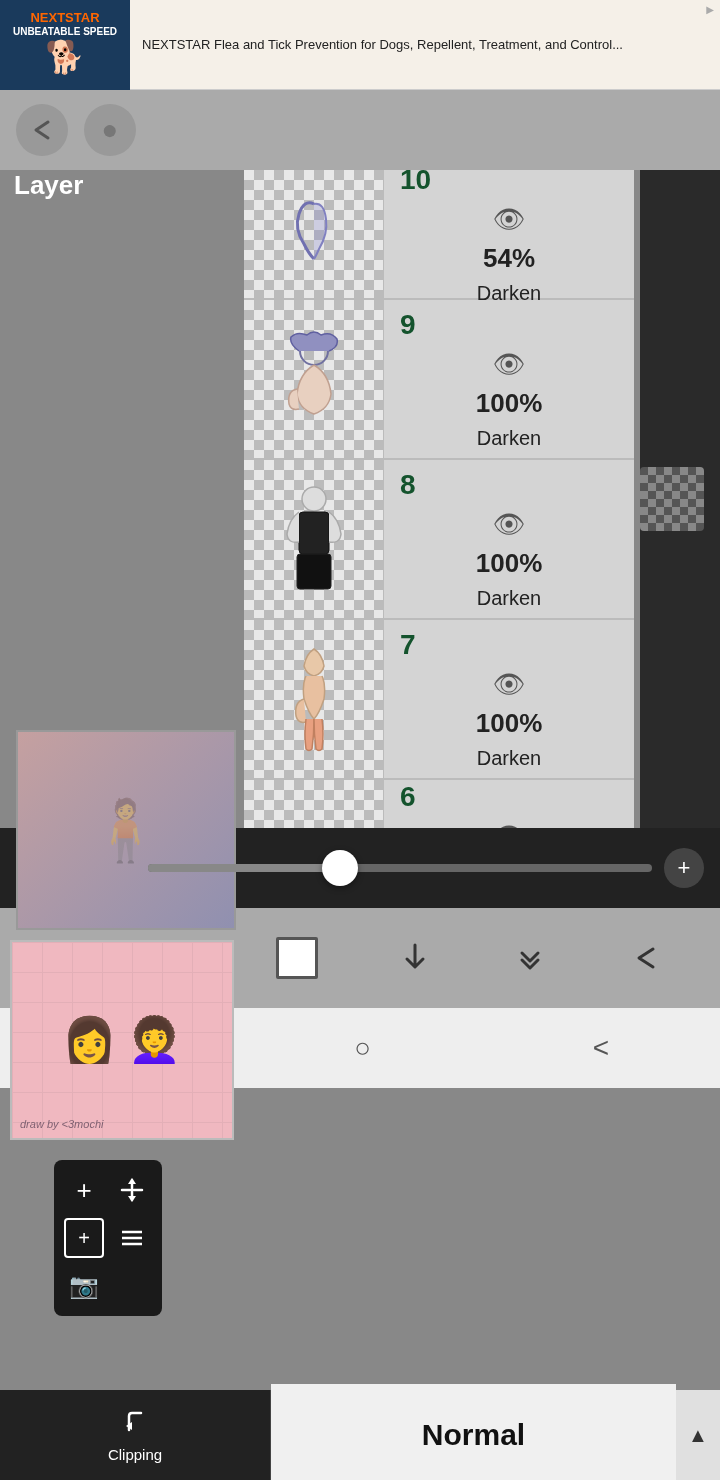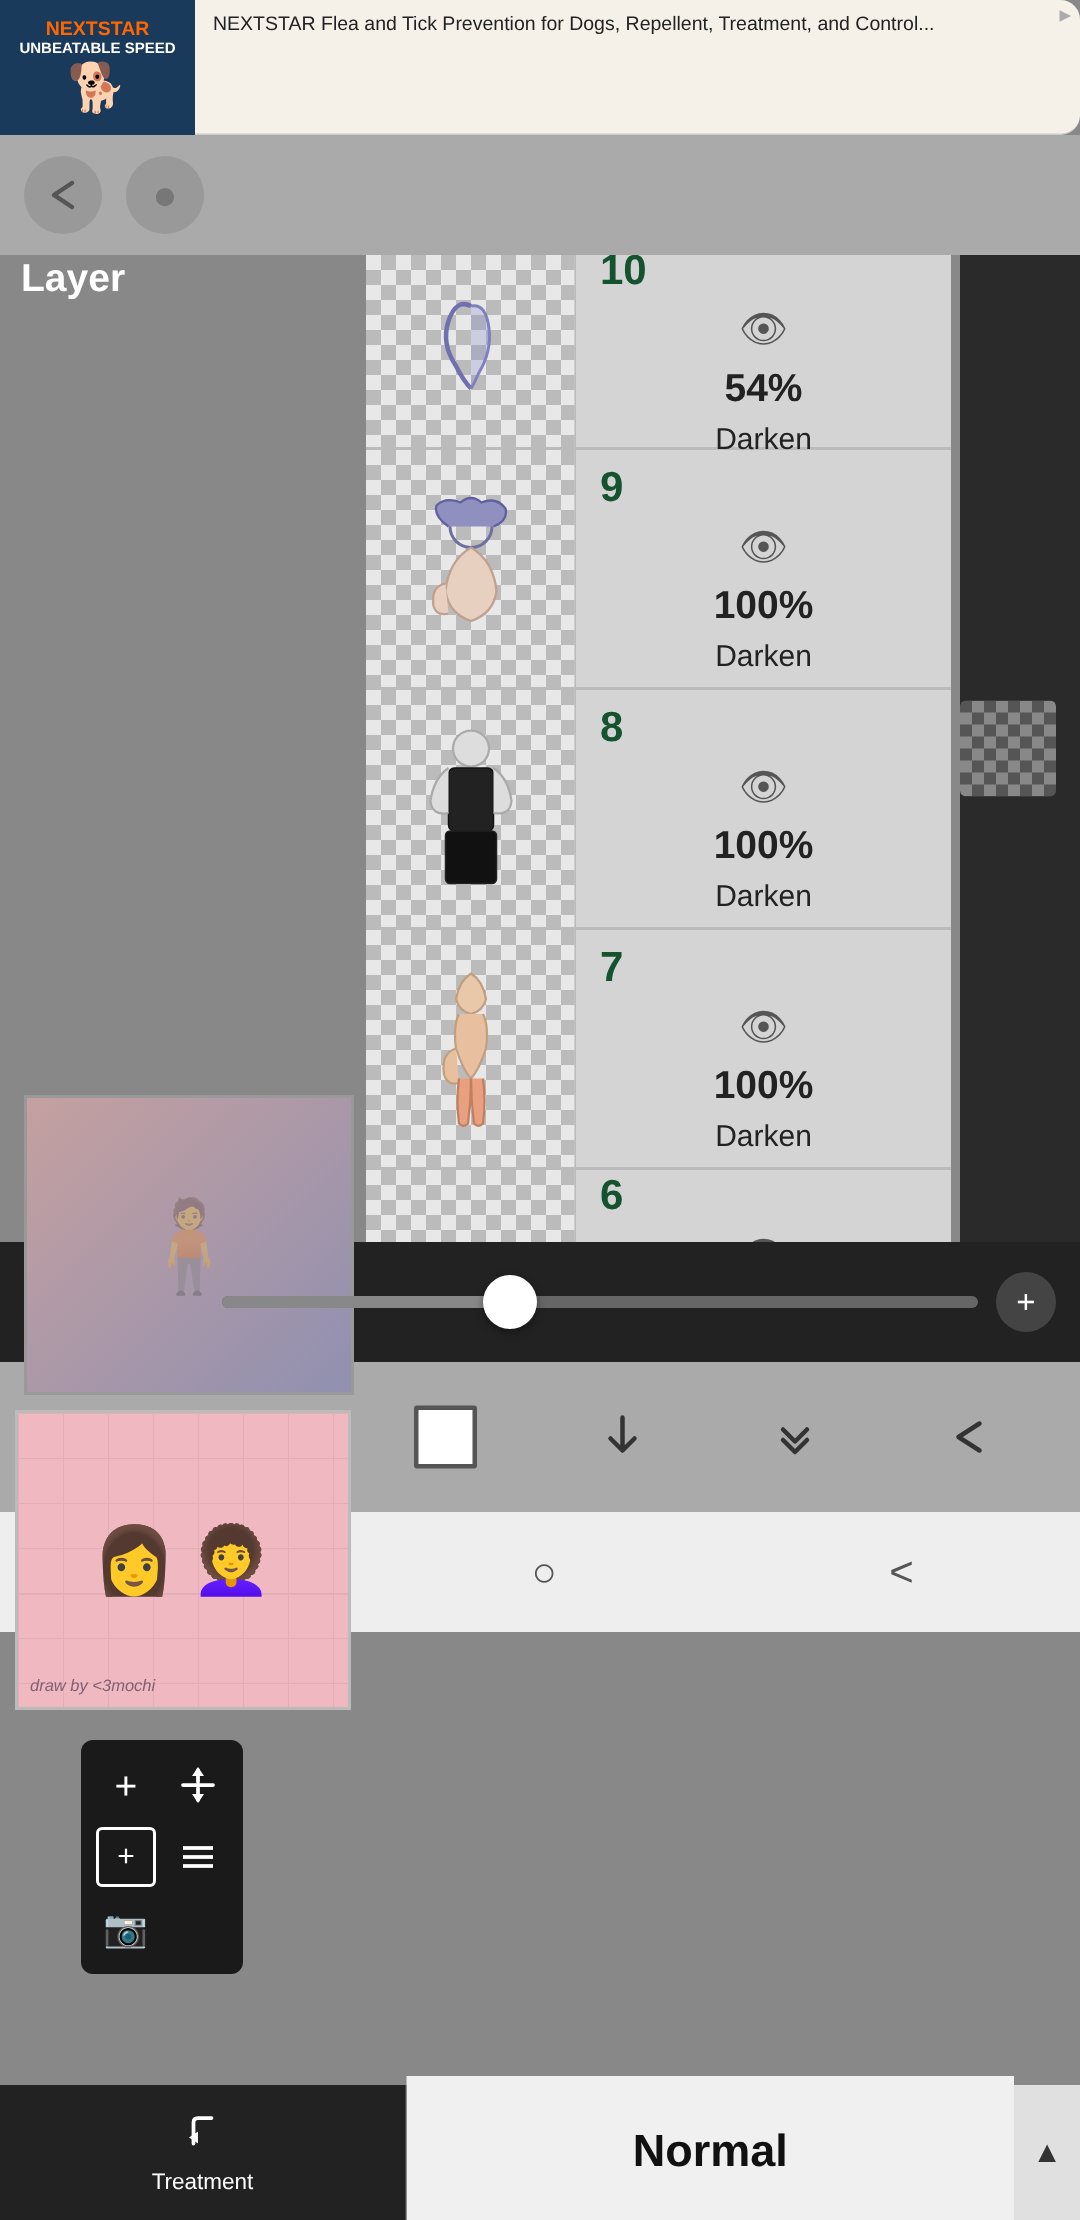--- a/index.html
+++ b/index.html
@@ -11,23 +11,23 @@
       overflow: hidden;
       position: relative;
     }
 
     
     #ad-banner {
       width: 720px;
       height: 90px;
       background: #f5f0e8;
       display: flex;
+      align-items: center;
       border-bottom: 1px solid #ccc;
       position: relative;
-      border-radius: 13px;
     }
     #ad-banner .ad-image {
       width: 130px;
       height: 90px;
       background: #1a3a5c;
       display: flex;
       align-items: center;
       justify-content: center;
       flex-shrink: 0;
     }
@@ -712,21 +712,21 @@
 </div>
 
 <div id="bottom-blend-bar">
   <button class="blend-btn">
     <span class="blend-icon">
       <svg width="28" height="28" viewBox="0 0 28 28">
         <path d="M8 22 L8 8 Q8 5 11 5 L20 5" stroke="white" stroke-width="2.5" fill="none" stroke-linecap="round"></path>
         <path d="M5 18 L11 22 L11 14 Z" fill="white"></path>
       </svg>
     </span>
-    <span class="blend-label">Treatment</span>
+    <span class="blend-label">Clipping</span>
   </button>
   <div class="blend-mode-select">
     <span>Normal</span>
   </div>
   <div class="blend-mode-arrow">
     <span>▲</span>
   </div>
 </div>
 
 <div id="slider-bar">

